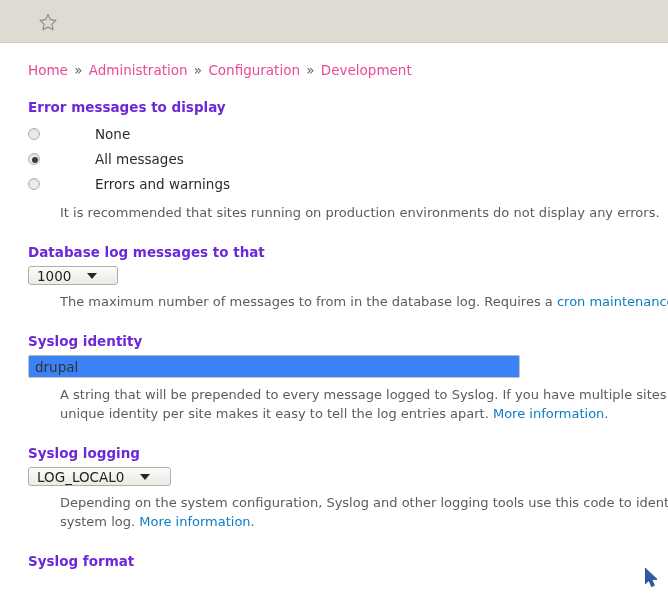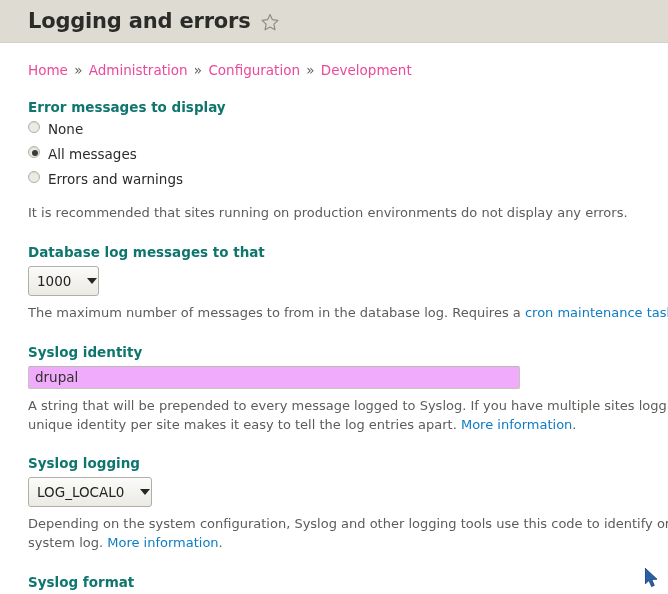--- a/index.html
+++ b/index.html
@@ -55,32 +55,33 @@
     color: #ec4899;
     text-decoration: none;
   }
   .breadcrumb .sep { color: #5d5d5a; padding: 0 2px; }
 
   .field { margin-top: 0; }
 
   .field-label {
     font-size: 13.5px;
     font-weight: bold;
-    color: #0f766e;
+    color: #6d28d9;
     margin-top: 21px;
     margin-bottom: 6px;
     white-space: nowrap;
   }
 
   
   .radio-row {
     display: flex;
-    align-items: flex-start;
+    align-items: center;
     height: 25px;
     white-space: nowrap;
+    gap: 47px;
   }
   .radio {
     width: 12px; height: 12px;
     border-radius: 50%;
     background: #eceae5;
     border: 1px solid #b4b1a9;
     margin-right: 8px;
     flex: none;
     position: relative;
     box-shadow: inset 0 1px 1px rgba(0,0,0,.08);
@@ -97,52 +98,53 @@
     font-size: 13.5px;
     color: #2b2b29;
   }
 
   .desc {
     font-size: 13px;
     color: #5c5c59;
     margin-top: 8px;
     line-height: 1.45;
     white-space: nowrap;
+    margin-left: 32px;
   }
   .desc.wrap { white-space: normal; width: 900px; }
   .desc a { color: #0c7cc4; text-decoration: none; }
 
   
   .select-box {
     display: inline-flex;
     align-items: center;
     justify-content: space-between;
-    height: 30px;
+    height: 19px;
     background: linear-gradient(to bottom, #fbfbfa 0%, #ebeae4 100%);
     border: 1px solid #b0aea6;
     border-radius: 3px;
-    padding: 0 1px 0 8px;
+    padding: 0 20px 0 8px;
     font-size: 13.5px;
     color: #222220;
     box-shadow: 0 1px 0 rgba(255,255,255,.6) inset;
   }
   .select-box .val { margin-right: 16px; }
   .caret {
     width: 0; height: 0;
     border-left: 5px solid transparent;
     border-right: 5px solid transparent;
     border-top: 6px solid #262624;
   }
 
   
   .text-input {
     display: block;
     width: 492px;
     height: 23px;
-    background: #f0abfc;
+    background: #3b82f6;
     border: 1px solid #c6c4bc;
     border-top-color: #bab8b0;
     border-radius: 2px;
     font-family: "DejaVu Sans", "Liberation Sans", sans-serif;
     font-size: 13.5px;
     color: #33322f;
     padding: 0 6px;
     outline: none;
   }
 
@@ -152,21 +154,20 @@
     left: 645px;
     top: 568px;
     width: 14px; height: 22px;
     pointer-events: none;
   }
 </style>
 </head>
 <body>
 
 <div class="page-header">
-  <span class="page-title">Logging and errors</span>
   <span class="star-icon">
     <svg width="20" height="20" viewBox="0 0 24 24" fill="none" stroke="#8d8c82" stroke-width="1.4" stroke-linejoin="round">
       <polygon points="12,3 14.9,9.2 21.5,10 16.7,14.6 17.9,21.2 12,18 6.1,21.2 7.3,14.6 2.5,10 9.1,9.2"></polygon>
     </svg>
   </span>
 </div>
 
 <div class="content">
 
   <div class="breadcrumb">

